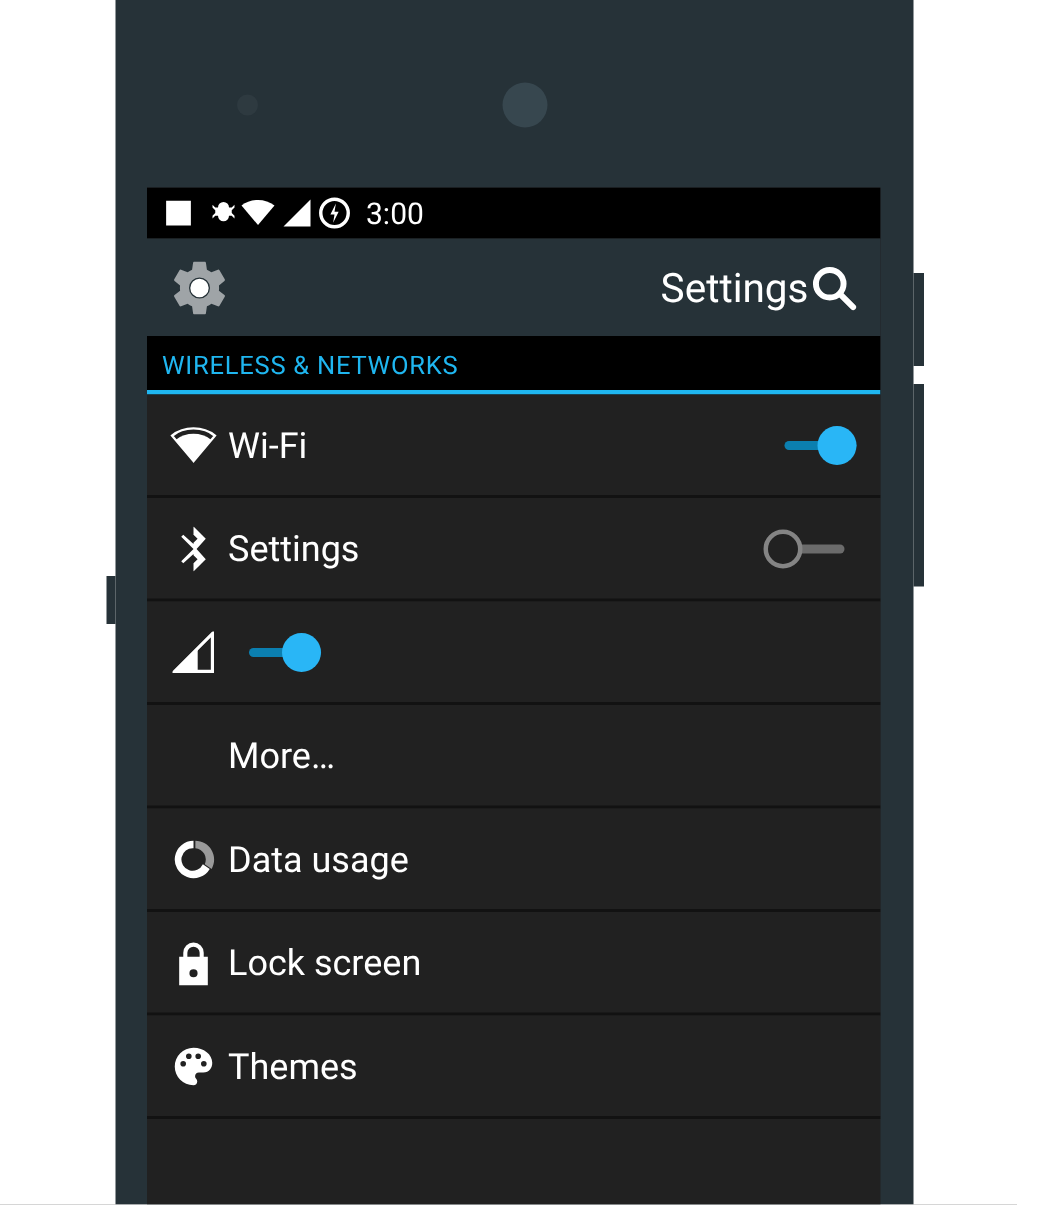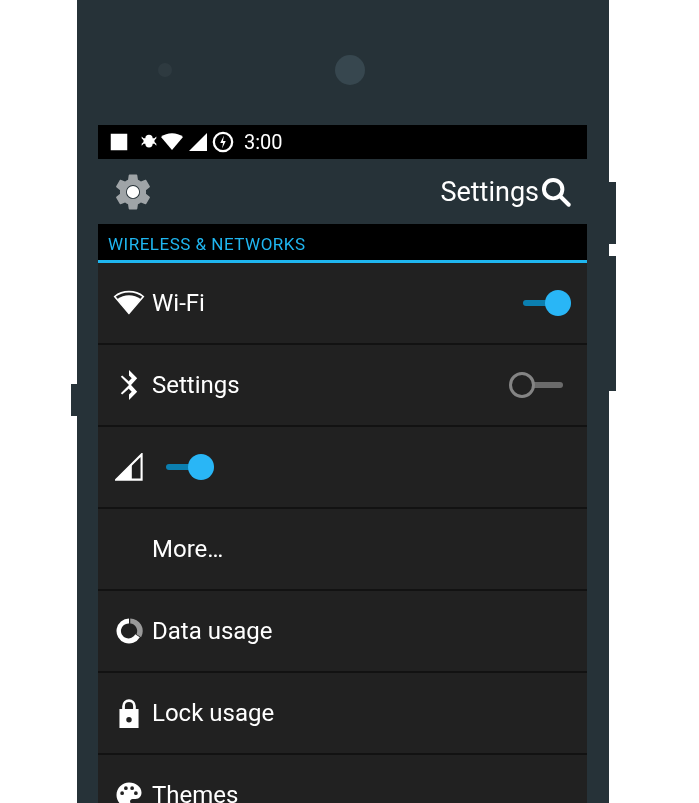--- a/index.html
+++ b/index.html
@@ -84,21 +84,21 @@
     color: #1fb6f0;
     font-size: 17px;
     letter-spacing: 0.5px;
     display: flex;
     align-items: flex-end;
     padding: 0 0 6px 10px;
     border-bottom: 3px solid #1fb6f0;
   }
   .list { }
   .list-item {
-    height: 82px;
+    height: 69px;
     background: #212121;
     border-bottom: 2px solid #121212;
     display: flex;
     align-items: center;
     padding: 0 16px 0 8px;
   }
   .list-icon-wrap {
     width: 46px;
     display: flex;
     justify-content: center;
@@ -267,21 +267,21 @@
     <div class="list">
 
       <div class="list-item">
         <div class="list-icon-wrap">
           <span>
             <svg width="26" height="30" viewBox="0 0 18 22">
                 <path fill="#fff" d="M14 8V6a5 5 0 0 0-10 0v2H2v14h14V8h-2zM6 6a3 3 0 0 1 6 0v2H6V6zm3 12a2 2 0 1 1 0-4 2 2 0 0 1 0 4z"></path>
               </svg>
           </span>
         </div>
-        <div class="list-label">Lock usage</div>
+        <div class="list-label">Lock screen</div>
       </div>
 
       <div class="list-item">
         <div class="list-icon-wrap">
           <span>
             <svg width="30" height="30" viewBox="0 0 24 24">
                 <path fill="#fff" d="M12 2C6.48 2 2 6.48 2 12s4.48 10 10 10c1.1 0 2-.9 2-2 0-.55-.22-1.05-.58-1.41-.36-.36-.58-.86-.58-1.41 0-1.1.9-2 2-2h2.36C20.48 15.18 22 12.77 22 10 22 5.58 17.52 2 12 2zM6.5 12a1.5 1.5 0 1 1 0-3 1.5 1.5 0 0 1 0 3zm3-4a1.5 1.5 0 1 1 0-3 1.5 1.5 0 0 1 0 3zm5 0a1.5 1.5 0 1 1 0-3 1.5 1.5 0 0 1 0 3zm3 4a1.5 1.5 0 1 1 0-3 1.5 1.5 0 0 1 0 3z"></path>
               </svg>
           </span>
         </div>

